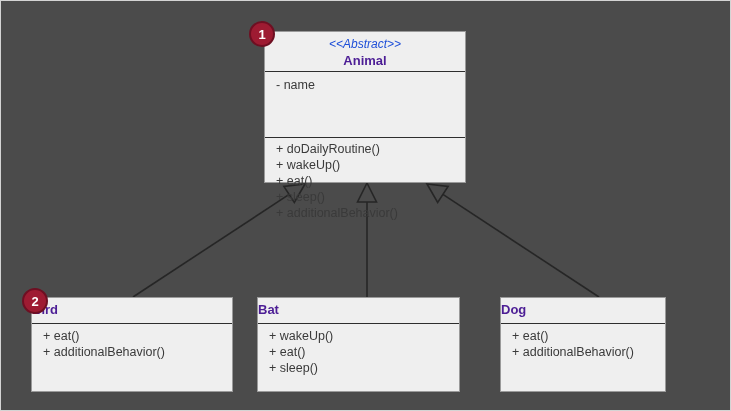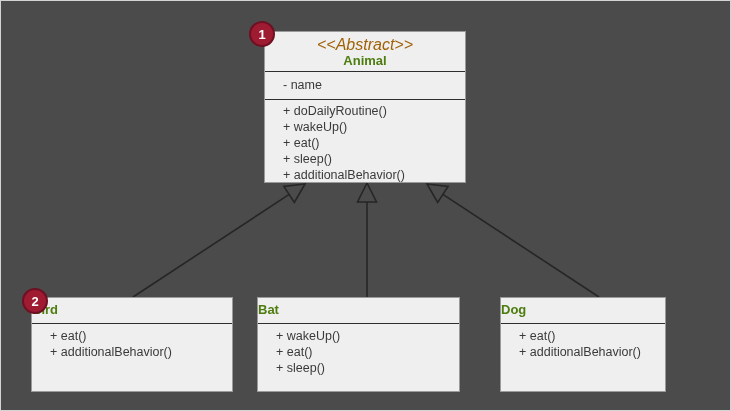--- a/index.html
+++ b/index.html
@@ -23,35 +23,35 @@
     background:#efefef;
     border:1px solid #9a9a9a;
     box-sizing:border-box;
     color:#3a3a3a;
     z-index:2;
   }
 
   
   #class-animal { left:263px; top:30px; width:202px; height:152px; }
   .animal-hdr { height:39px; padding-top:5px; text-align:center; box-sizing:border-box; }
-  .stereotype { font-style:italic; font-size:16px; line-height:15px; color:#a16207; }
-  .class-title { font-weight:bold; font-size:13px; line-height:17px; color:#4d7c0f; }
+  .stereotype { font-style:italic; font-size:12px; line-height:15px; color:#1d4ed8; }
+  .class-title { font-weight:bold; font-size:13px; line-height:17px; color:#4c1d95; }
   .animal-attrs { height:28px; border-top:1px solid #2e2e2e; box-sizing:border-box; padding-top:5px; }
-  .animal-methods { border-top:1px solid #2e2e2e; padding-top:3px; }
+  .animal-methods { border-top:1px solid #2e2e2e; padding-top:3px;margin-top:38px; }
 
   
   .child-hdr { height:25px; line-height:24px; text-align:left; box-sizing:border-box; }
   .child-methods { border-top:1px solid #2e2e2e; padding-top:4px; }
   #class-bird { left:30px;  top:296px; width:202px; height:95px; }
   #class-bat  { left:256px; top:296px; width:203px; height:95px; }
   #class-dog  { left:499px; top:296px; width:166px; height:95px; }
 
   .member {
     font-size:12.5px; line-height:16px;
-    padding-left:18px; white-space:nowrap;
+    padding-left:11px; white-space:nowrap;
   }
 
   
   .badge {
     position:absolute; width:26px; height:26px;
     border-radius:50%;
     background:#9e1b32;
     border:2px solid #6e0f22;
     box-sizing:border-box;
     color:#ffffff; font-weight:bold; font-size:13px;

